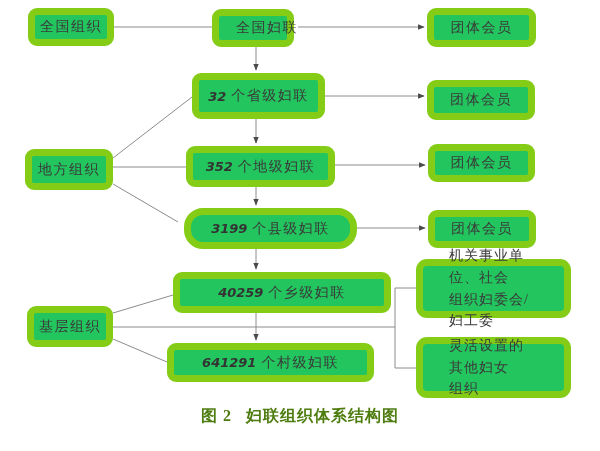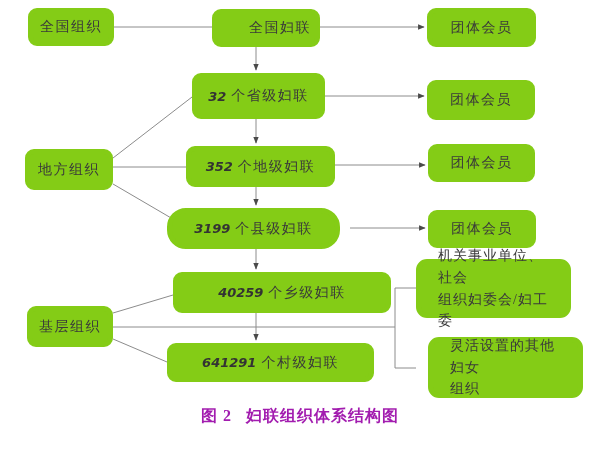--- a/index.html
+++ b/index.html
@@ -9,23 +9,23 @@
     background:#ffffff;
     font-family:"Liberation Serif","DejaVu Serif",serif;
     overflow:hidden;
   }
   .connectors{
     position:absolute;left:0;top:0;width:600px;height:451px;
   }
   .box{
     position:absolute;
     box-sizing:border-box;
-    border:5px solid #84cc16;
+    border:7px solid #84cc16;
     border-radius:9px;
-    background:#84cc16;
+    background:#22c55e;
     display:flex;
     align-items:center;
     justify-content:center;
     font-size:14px;
     color:#3a3a3a;
     white-space:nowrap;
   }
   .box .cjk{letter-spacing:1.5px;}
   .box .num{
     font-family:"DejaVu Sans","Liberation Sans",sans-serif;
@@ -33,33 +33,33 @@
     font-size:13px;
     color:#333333;
     margin-right:5px;
     letter-spacing:0;
     font-style:italic;
   }
   .box--multiline{
     flex-direction:column;
     align-items:flex-start;
     justify-content:center;
-    padding:5px 17px;
+    padding:5px 26px;
     line-height:1.55;
     white-space:normal;
     border-radius:11px;
   }
   .box--multiline .line{letter-spacing:1px;}
   .caption{
     position:absolute;
     left:0;top:406px;width:600px;
     text-align:center;
     font-weight:bold;
     font-size:16px;
-    color:#a21caf;
+    color:#4d7c0f;
     letter-spacing:1px;
   }
   .caption .fig-label{margin-right:14px;}
 </style>
 </head>
 <body>
 
 <div class="stage">
 
   <svg class="connectors" viewBox="0 0 600 451" xmlns="http://www.w3.org/2000/svg">
@@ -92,32 +92,32 @@
   <div class="box" style="left:28px;top:8px;width:86px;height:38px;">
     <span class="cjk">全国组织</span>
   </div>
   <div class="box" style="left:25px;top:149px;width:88px;height:41px;">
     <span class="cjk">地方组织</span>
   </div>
   <div class="box" style="left:27px;top:306px;width:86px;height:41px;">
     <span class="cjk">基层组织</span>
   </div>
 
-  <div class="box" style="left:212px;top:9px;width:108px;height:38px;padding-left:28px;">
+  <div class="box" style="left:212px;top:9px;width:82px;height:38px;padding-left:28px;">
     <span class="cjk">全国妇联</span>
   </div>
   <div class="box" style="left:192px;top:73px;width:133px;height:46px;">
     <span class="num">32</span>
     <span class="cjk">个省级妇联</span>
   </div>
   <div class="box" style="left:186px;top:146px;width:149px;height:41px;text-align:right;">
     <span class="num">352</span>
     <span class="cjk">个地级妇联</span>
   </div>
-  <div class="box" style="left:167px;top:208px;width:173px;height:41px;border-radius:19px;">
+  <div class="box" style="left:184px;top:208px;width:173px;height:41px;border-radius:19px;">
     <span class="num">3199</span>
     <span class="cjk">个县级妇联</span>
   </div>
   <div class="box" style="left:173px;top:272px;width:218px;height:41px;">
     <span class="num">40259</span>
     <span class="cjk">个乡级妇联</span>
   </div>
   <div class="box" style="left:167px;top:343px;width:207px;height:39px;">
     <span class="num">641291</span>
     <span class="cjk">个村级妇联</span>
@@ -133,21 +133,21 @@
     <span class="cjk">团体会员</span>
   </div>
   <div class="box" style="left:428px;top:210px;width:108px;height:38px;">
     <span class="cjk">团体会员</span>
   </div>
 
   <div class="box box--multiline" style="left:416px;top:259px;width:155px;height:59px;">
     <span class="line">机关事业单位、社会</span>
     <span class="line">组织妇委会/妇工委</span>
   </div>
-  <div class="box box--multiline" style="left:416px;top:337px;width:155px;height:61px;margin-left:12px;">
+  <div class="box box--multiline" style="left:416px;top:337px;width:155px;height:61px;">
     <span class="line">灵活设置的其他妇女</span>
     <span class="line">组织</span>
   </div>
 
   <div class="caption">
     <span class="fig-label">图 2</span><span>妇联组织体系结构图</span>
   </div>
 
 </div>
 

